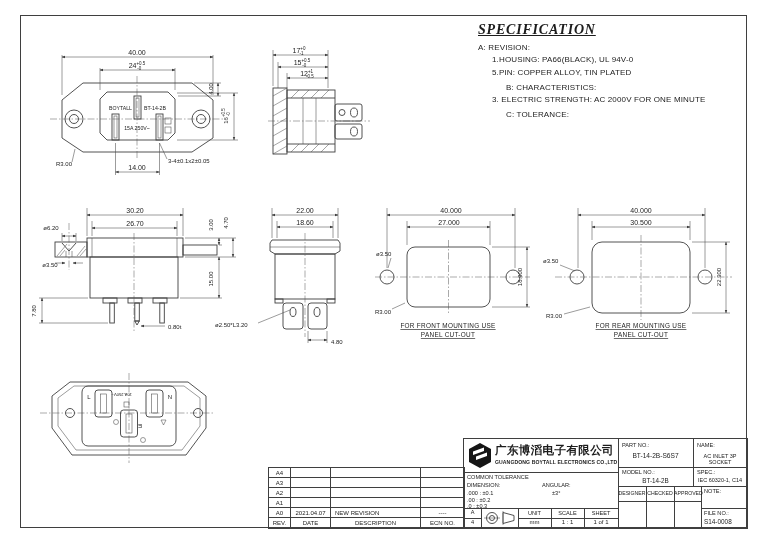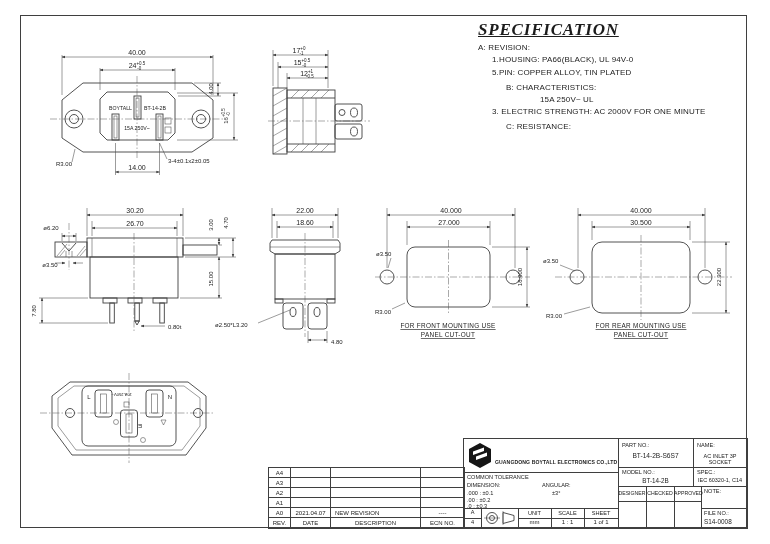--- a/index.html
+++ b/index.html
@@ -14,21 +14,21 @@
   .cl{stroke:#555;stroke-width:0.5;fill:none;stroke-dasharray:7 2 1.5 2;}
   .hatch{stroke:#4a4a4a;stroke-width:0.5;}
   .dim{font-size:7px;}
   .dim6{font-size:6px;}
   .dim5{font-size:5.2px;}
   .tol{font-size:4.5px;}
   .cap{font-size:6.4px;text-decoration:underline;letter-spacing:0.3px;}
   
   .spec{left:470px;top:24px;width:282px;font-size:8px;line-height:12.2px;letter-spacing:0.15px;}
   .spec-title{font-family:"Liberation Serif",serif;font-style:italic;font-weight:bold;
-              font-size:17px;text-decoration:underline;letter-spacing:0.8px;margin:0 0 6px 8px;}
+              font-size:14px;text-decoration:underline;letter-spacing:0.8px;margin:0 0 6px 8px;}
   .l0{padding-left:8px;} .l1{padding-left:22px;} .l2{padding-left:70px;} .lc{padding-left:16px;}
   .gap{margin-top:3px;margin-left:28px;}
   
   .tblock{left:463px;top:438px;width:283px;height:89px;border:1px solid #3f3f3f;box-sizing:content-box;}
   .vl{position:absolute;width:1px;background:#3f3f3f;}
   .hl{position:absolute;height:1px;background:#3f3f3f;}
   .tb-lbl{position:absolute;font-size:5.6px;}
   .tb-val{position:absolute;font-size:6.6px;text-align:center;}
   .tb-sm{position:absolute;font-size:5.6px;text-align:center;}
   .cn{position:absolute;font-size:11.5px;font-weight:bold;letter-spacing:0.4px;white-space:nowrap;}
@@ -48,23 +48,22 @@
 
 <div class="page">
   <div class="frame"></div>
 
   <div class="abs spec">
     <div class="spec-title">SPECIFICATION</div>
     <div class="l0">A: REVISION:</div>
     <div class="l1">1.HOUSING: PA66(BLACK), UL 94V-0</div>
     <div class="l1">5.PIN: COPPER ALLOY, TIN PLATED</div>
     <div class="l0 gap">B: CHARACTERISTICS:</div>
-    <div class="l2">15A 250V~ UL</div>
     <div class="l1">3. ELECTRIC STRENGTH: AC 2000V FOR ONE MINUTE</div>
-    <div class="l0 gap">C: RESISTANCE:</div>
+    <div class="l0 gap">C: TOLERANCE:</div>
   </div>
 
   <svg class="view" style="left:22px;top:30px" width="235" height="170" viewBox="0 0 235 170">
     <defs>
         <marker id="aA" viewBox="0 0 10 10" refX="9" refY="5" markerWidth="6.5" markerHeight="6.5" orient="auto-start-reverse">
           <path d="M0,1.5 L10,5 L0,8.5 z" fill="#3f3f3f"></path>
         </marker>
       </defs>
     <g>
       <path class="ol" d="M61,53 L170,53 L191,70 L191,108 L170,122 L61,122 L40,108 L40,70 Z"></path>
@@ -370,20 +369,21 @@
     <div class="vl" style="left:17px;top:69px;height:20px"></div>
     <div class="vl" style="left:54px;top:69px;height:20px"></div>
     <div class="vl" style="left:87px;top:69px;height:20px"></div>
     <div class="vl" style="left:120px;top:69px;height:20px"></div>
 
     <svg style="position:absolute;left:3px;top:3px" width="26" height="27" viewBox="0 0 26 27">
       <polygon points="13,1 24,7 24,20 13,26 2,20 2,7" fill="#151515"></polygon>
       <path d="M6,9.5 L17,5.5 L17,9 L6,13 Z" fill="#fff"></path>
       <path d="M9,14.5 L20,10.5 L20,14 L9,18 Z" fill="#fff"></path>
     </svg>
+    <div class="cn" style="left:31px;top:4px">广东博滔电子有限公司</div>
     <div class="en" style="left:31px;top:20px">GUANGDONG BOYTALL ELECTRONICS CO.,LTD</div>
 
     <div class="tb-lbl" style="left:158px;top:3px">PART NO.:</div>
     <div class="tb-val" style="left:154px;top:13px;width:75px">BT-14-2B-S6S7</div>
     <div class="tb-lbl" style="left:233px;top:3px">NAME:</div>
     <div class="tb-val" style="left:229px;top:14px;width:54px;font-size:5.5px">AC INLET 3P SOCKET</div>
     <div class="tb-lbl" style="left:158px;top:30px">MODEL NO.:</div>
     <div class="tb-val" style="left:154px;top:38px;width:75px;font-size:6.3px">BT-14-2B</div>
     <div class="tb-lbl" style="left:233px;top:30px">SPEC.:</div>
     <div class="tb-val" style="left:229px;top:38px;width:54px;font-size:5.5px">IEC 60320-1, C14</div>

